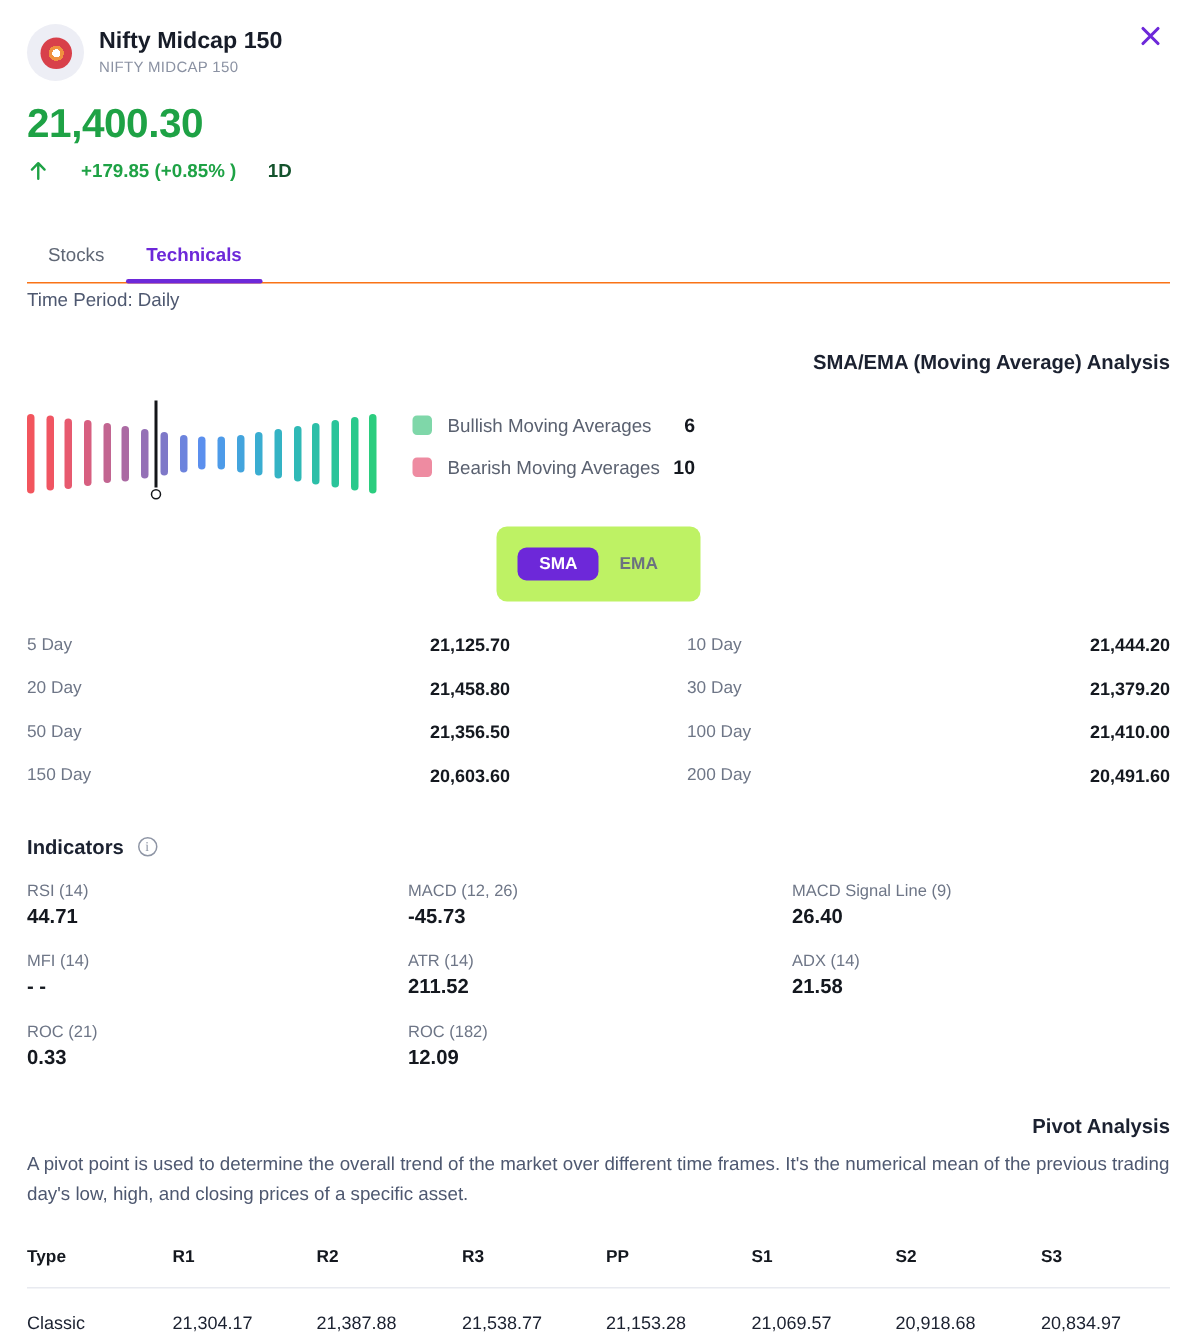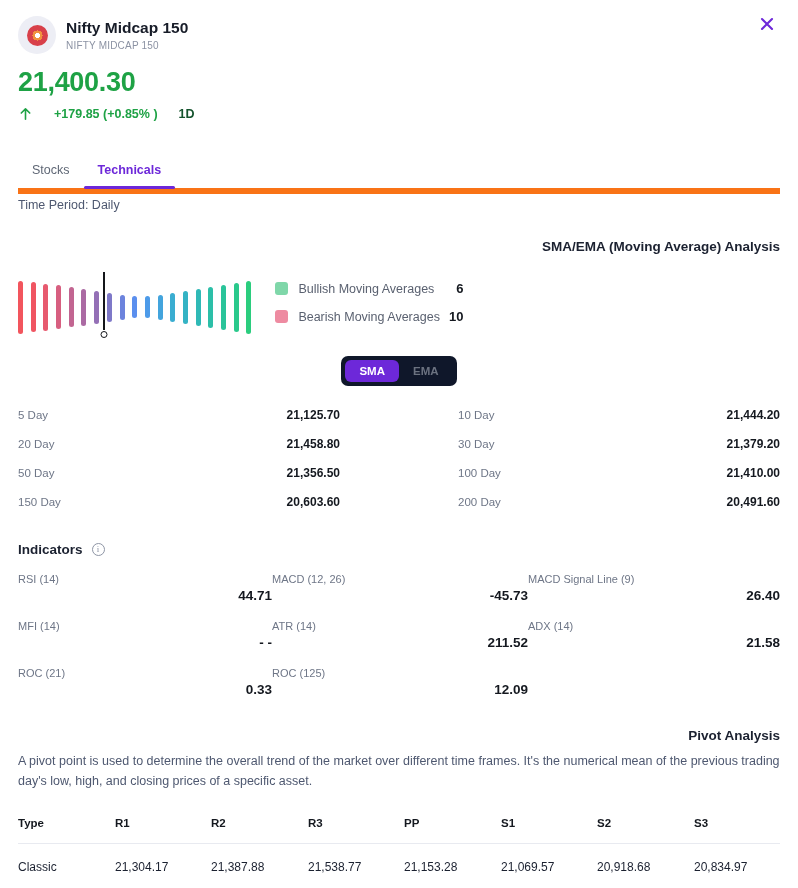--- a/index.html
+++ b/index.html
@@ -20,21 +20,21 @@
     background:radial-gradient(closest-side, #ffffff 0 26%, #f0913f 26% 48%, #d8404a 48% 100%); }
   .title { font-size:15.5px; font-weight:700; color:#171c28; line-height:1.2; }
   .subtitle { font-size:10px; color:#8b92a3; letter-spacing:.2px; margin-top:2px; }
 
   .price { margin-top:13px; font-size:27px; font-weight:700; color:#1ea245; letter-spacing:-.3px; }
   .change-row { margin-top:8px; display:flex; align-items:center; gap:21px; font-size:12.5px; }
   .change-val { color:#1ea245; font-weight:600; }
   .change-period { color:#14532d; font-weight:600; }
 
   
-  .tabs { display:flex; margin-top:32px; border-bottom:6px solid #f97316; }
+  .tabs { display:flex; margin-top:32px; border-bottom:1px solid #f97316; }
   .tab { padding:10px 14px 11px; font-size:12.5px; color:#5f6775; position:relative; cursor:pointer; background:none; border:none; font-family:inherit; }
   .tab.active { color:#6d28d9; font-weight:700; }
   .tab.active::after { content:""; position:absolute; left:0; right:0; bottom:-1px; height:3px;
     background:#6d28d9; border-radius:3px; }
 
   .time-period { margin-top:4px; font-size:12.5px; color:#4e5870; }
 
   .section-heading { font-size:13.5px; font-weight:700; color:#1b2130;text-align:right; }
   .sma-heading { margin-top:27px; }
 
@@ -47,37 +47,37 @@
     width:7px; height:7px; border:1.5px solid #14161a; border-radius:50%; background:#fff; }
 
   .legend { margin-left:24px; margin-top:5px; display:flex; flex-direction:column; gap:13px; }
   .legend-row { display:flex; align-items:center; font-size:12.5px; color:#5a6170; }
   .legend-swatch { width:13px; height:13px; border-radius:3px; margin-right:10px; flex:0 0 auto; }
   .legend-label { width:143px; }
   .legend-count { font-size:13px; font-weight:700; color:#14181f; width:22px; text-align:right; }
 
   
   .toggle-row { margin-top:18px; display:flex; justify-content:center; }
-  .toggle { background:#0f172a; border-radius:7px; padding:4px; display:flex;align-items:flex-end; }
+  .toggle { background:#bef264; border-radius:7px; padding:14px; display:flex;align-items:flex-end; }
   .toggle-opt { font-size:11.5px; font-weight:600; padding:5px 14px; border-radius:6px; color:#6b7280; border:none; background:none; font-family:inherit; cursor:pointer; }
   .toggle-opt.active { background:#6d28d9; color:#fff; font-weight:700; }
 
   
   .sma-grid { margin-top:14px; display:grid; grid-template-columns:322px 322px; column-gap:118px; }
   .sma-row { display:flex; justify-content:space-between; align-items:center; height:29px; }
   .sma-label { font-size:11.5px; color:#6e7687; }
   .sma-value { font-size:12px; font-weight:700; color:#14181f; }
 
   
   .ind-heading-row { margin-top:26px; display:flex; align-items:center; gap:9px; }
   .info-icon { width:13px; height:13px; border:1px solid #8e95a5; border-radius:50%;
     color:#8e95a5; font-size:9px; line-height:11px; text-align:center; font-family:"Liberation Serif", serif; }
   .ind-grid { margin-top:16px; display:grid; grid-template-columns:254px 256px 1fr; row-gap:17px; }
   .ind-label { font-size:11px; color:#6e7687; }
-  .ind-value { margin-top:3px; font-size:13.5px; font-weight:700; color:#14181f;text-align:right; }
+  .ind-value { margin-top:3px; font-size:13.5px; font-weight:700; color:#14181f; }
 
   
   .pivot-heading { margin-top:31px; }
   .pivot-desc { margin-top:8px; font-size:12.5px; color:#4e5870; line-height:1.6; }
   .pivot-table { margin-top:20px; }
   .pivot-grid { display:grid; grid-template-columns:97px 96px 97px 96px 97px 96px 97px 1fr; }
   .pivot-th { font-size:11.5px; font-weight:700; color:#14181f; padding:6px 0 14px; }
   .pivot-divider { height:1px; background:#e8eaf0; }
   .pivot-td { font-size:12px; color:#1b2130; padding:16px 0 6px; }
 </style>
@@ -232,21 +232,21 @@
       </div>
       <div>
         <div class="ind-label">ADX (14)</div>
         <div class="ind-value">21.58</div>
       </div>
       <div>
         <div class="ind-label">ROC (21)</div>
         <div class="ind-value">0.33</div>
       </div>
       <div>
-        <div class="ind-label">ROC (125)</div>
+        <div class="ind-label">ROC (182)</div>
         <div class="ind-value">12.09</div>
       </div>
       <div></div>
     </div>
 
     <div class="section-heading pivot-heading">Pivot Analysis</div>
     <div class="pivot-desc">A pivot point is used to determine the overall trend of the market over different time frames. It's the numerical mean of the previous trading day's low, high, and closing prices of a specific asset.</div>
 
     <div class="pivot-table">
       <div class="pivot-grid">

